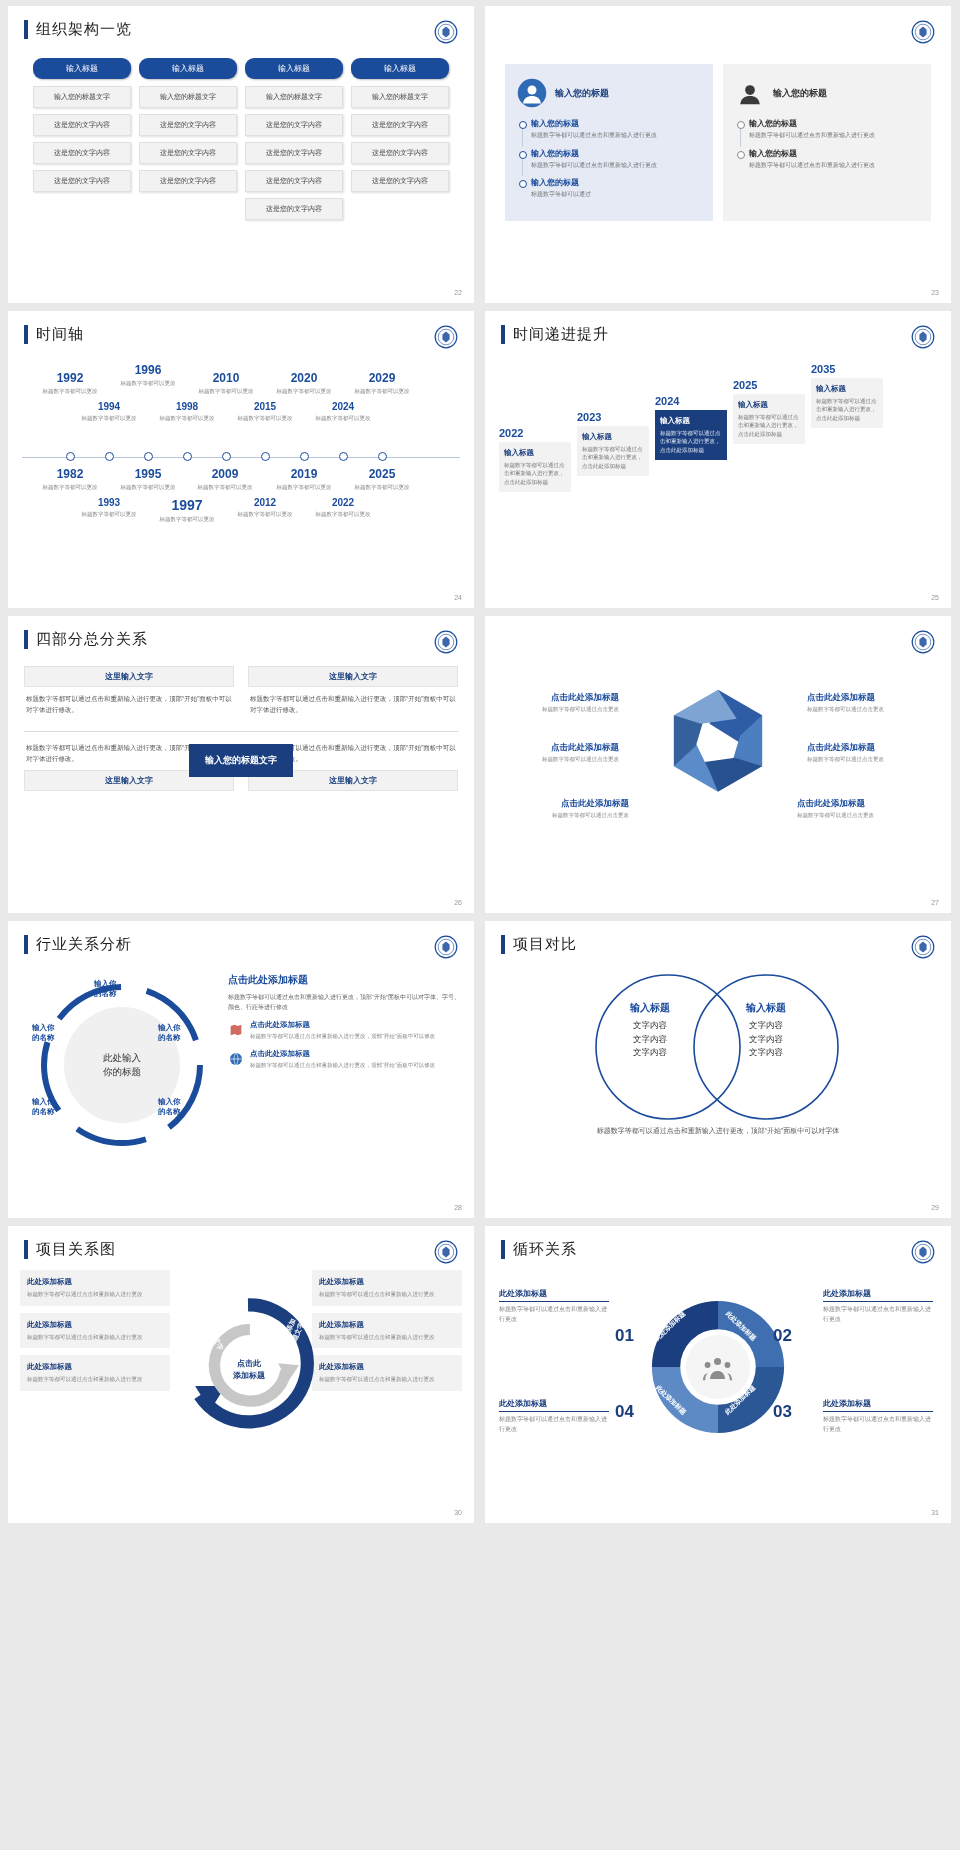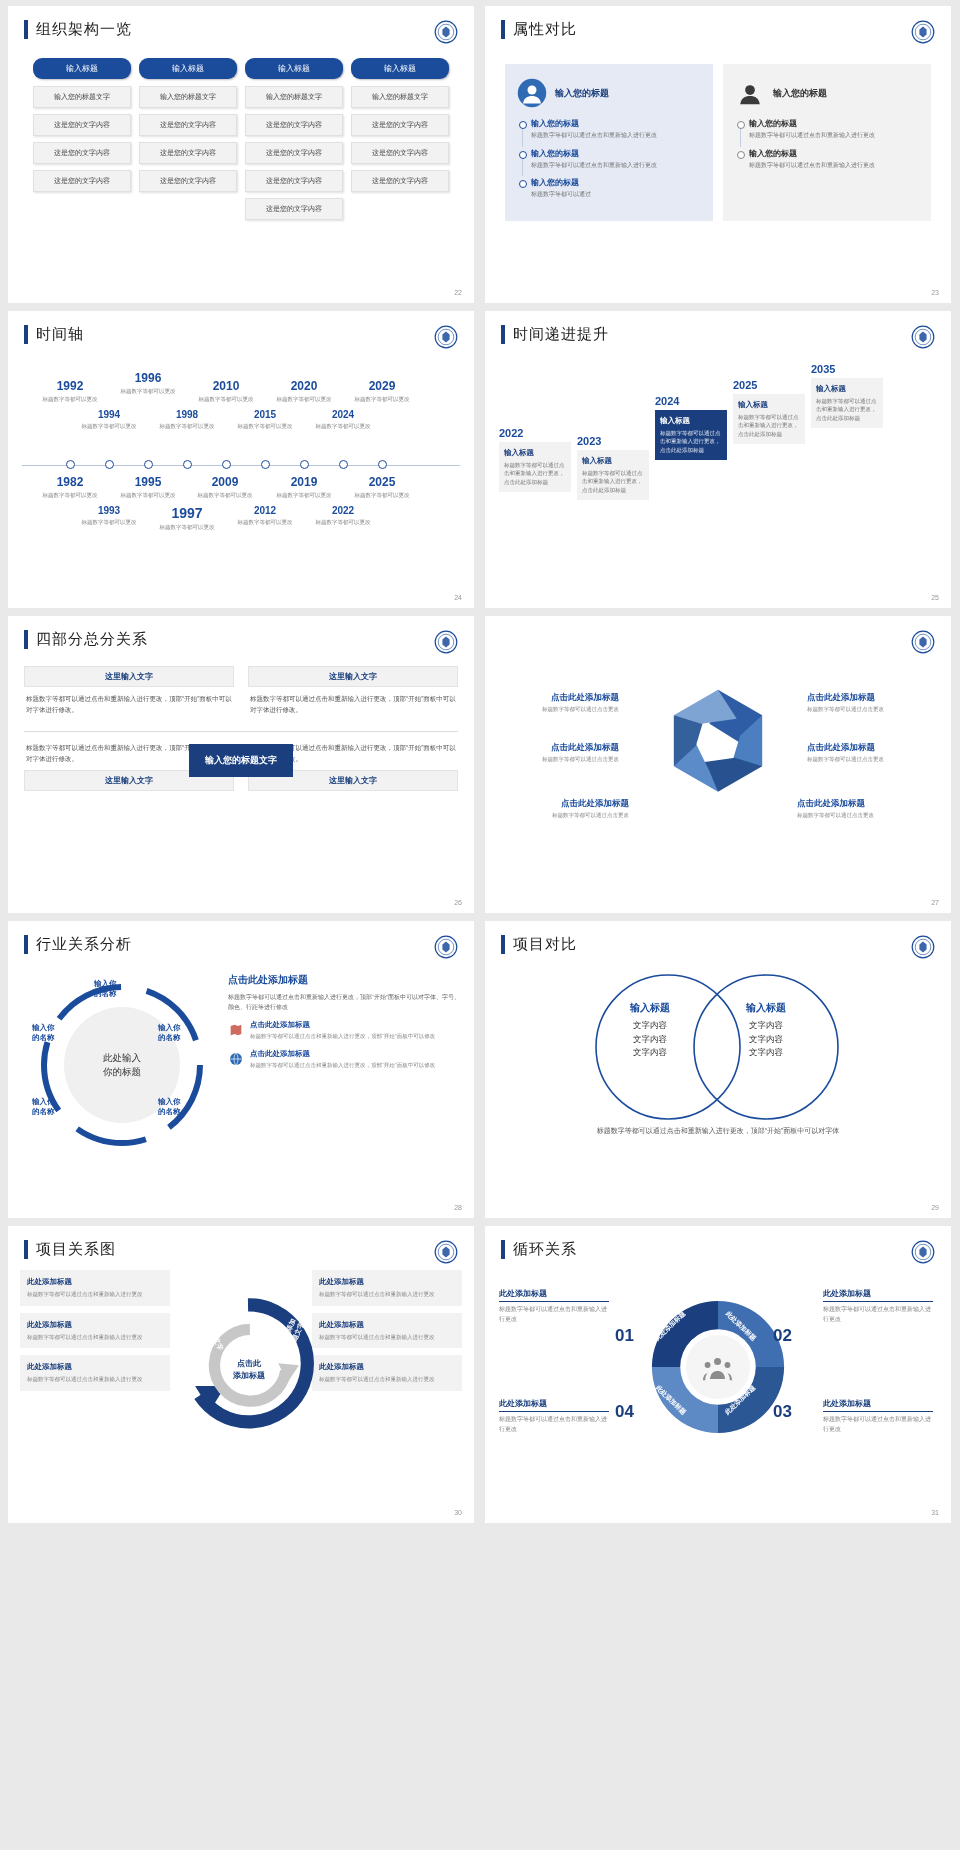--- a/index.html
+++ b/index.html
@@ -83,21 +83,21 @@
     content:""; position:absolute; left:4.5px; top:11px;
     width:1px; height:calc(100% - 4px); background:#c3cee0;
   }
   .cmp-item:last-child:after { display:none; }
   .cmp-item .t { font-size:8px; color:#1b4c9c; font-weight:bold; margin-bottom:2px; }
   .cmp-item .d { font-size:6px; color:#777; line-height:1.45; }
   .cmp-card.grey .cmp-item .t { color:#333; }
   .cmp-card.grey .cmp-item:before { border-color:#888; }
 
   
-  .tl { position:relative; height:190px; margin-top:16px; }
+  .tl { position:relative; height:190px; margin-top:8px; }
   .tl-axis { position:absolute; left:14px; right:14px; top:94px; height:1px; background:#b9c5d8; }
   .tl-node { position:absolute; width:9px; height:9px; border-radius:50%; border:1.5px solid #1b4c9c; background:#fff; top:89px; }
   .tl-item { position:absolute; width:64px; text-align:center; }
   .tl-year { font-size:12px; font-weight:bold; color:#1b4c9c; }
   .tl-desc { font-size:5.5px; color:#888; line-height:1.5; margin-top:2px; }
 
   
   .pg-head { padding:4px 20px 0; }
   .pg-head .h { font-size:8px; color:#1b4c9c; font-weight:bold; margin-bottom:4px; }
   .pg-head .d { font-size:7px; color:#555; line-height:1.6; }
@@ -214,24 +214,20 @@
           <div class="org-cell">这是您的文字内容</div>
           <div class="org-cell">这是您的文字内容</div>
           <div class="org-cell">这是您的文字内容</div>
         </div>
       </div>
     </div>
     <div class="pagenum">22</div>
   </div>
 
   <div class="slide">
-    <div class="slide-title-bar">
-      <div class="tick"></div>
-      <div class="slide-title">属性对比</div>
-    </div>
     <div class="logo">
       <svg viewBox="0 0 40 40">
           <circle cx="20" cy="20" r="18" fill="none" stroke="#1b4c9c" stroke-width="2"></circle>
           <circle cx="20" cy="20" r="13" fill="none" stroke="#1b4c9c" stroke-width="1"></circle>
           <path d="M20 11 l6 5 v8 l-6 5 l-6-5 v-8z" fill="#1b4c9c" opacity=".85"></path>
         </svg>
     </div>
     <div class="body">
       <div class="cmp-wrap">
         <div class="cmp-card blue">
@@ -402,21 +398,21 @@
     </div>
     <div class="body">
       <div class="pg-row">
         <div class="pg-card" style="left:14px; top:66px;">
           <div class="pg-year">2022</div>
           <div class="pg-box">
             <div class="t">输入标题</div>
             <div class="x">标题数字等都可以通过点击和重新输入进行更改，点击此处添加标题</div>
           </div>
         </div>
-        <div class="pg-card" style="left:92px; top:50px;margin-top:24px;">
+        <div class="pg-card" style="left:92px; top:50px;">
           <div class="pg-year">2023</div>
           <div class="pg-box">
             <div class="t">输入标题</div>
             <div class="x">标题数字等都可以通过点击和重新输入进行更改，点击此处添加标题</div>
           </div>
         </div>
         <div class="pg-card" style="left:170px; top:34px;">
           <div class="pg-year">2024</div>
           <div class="pg-box dark">
             <div class="t">输入标题</div>

